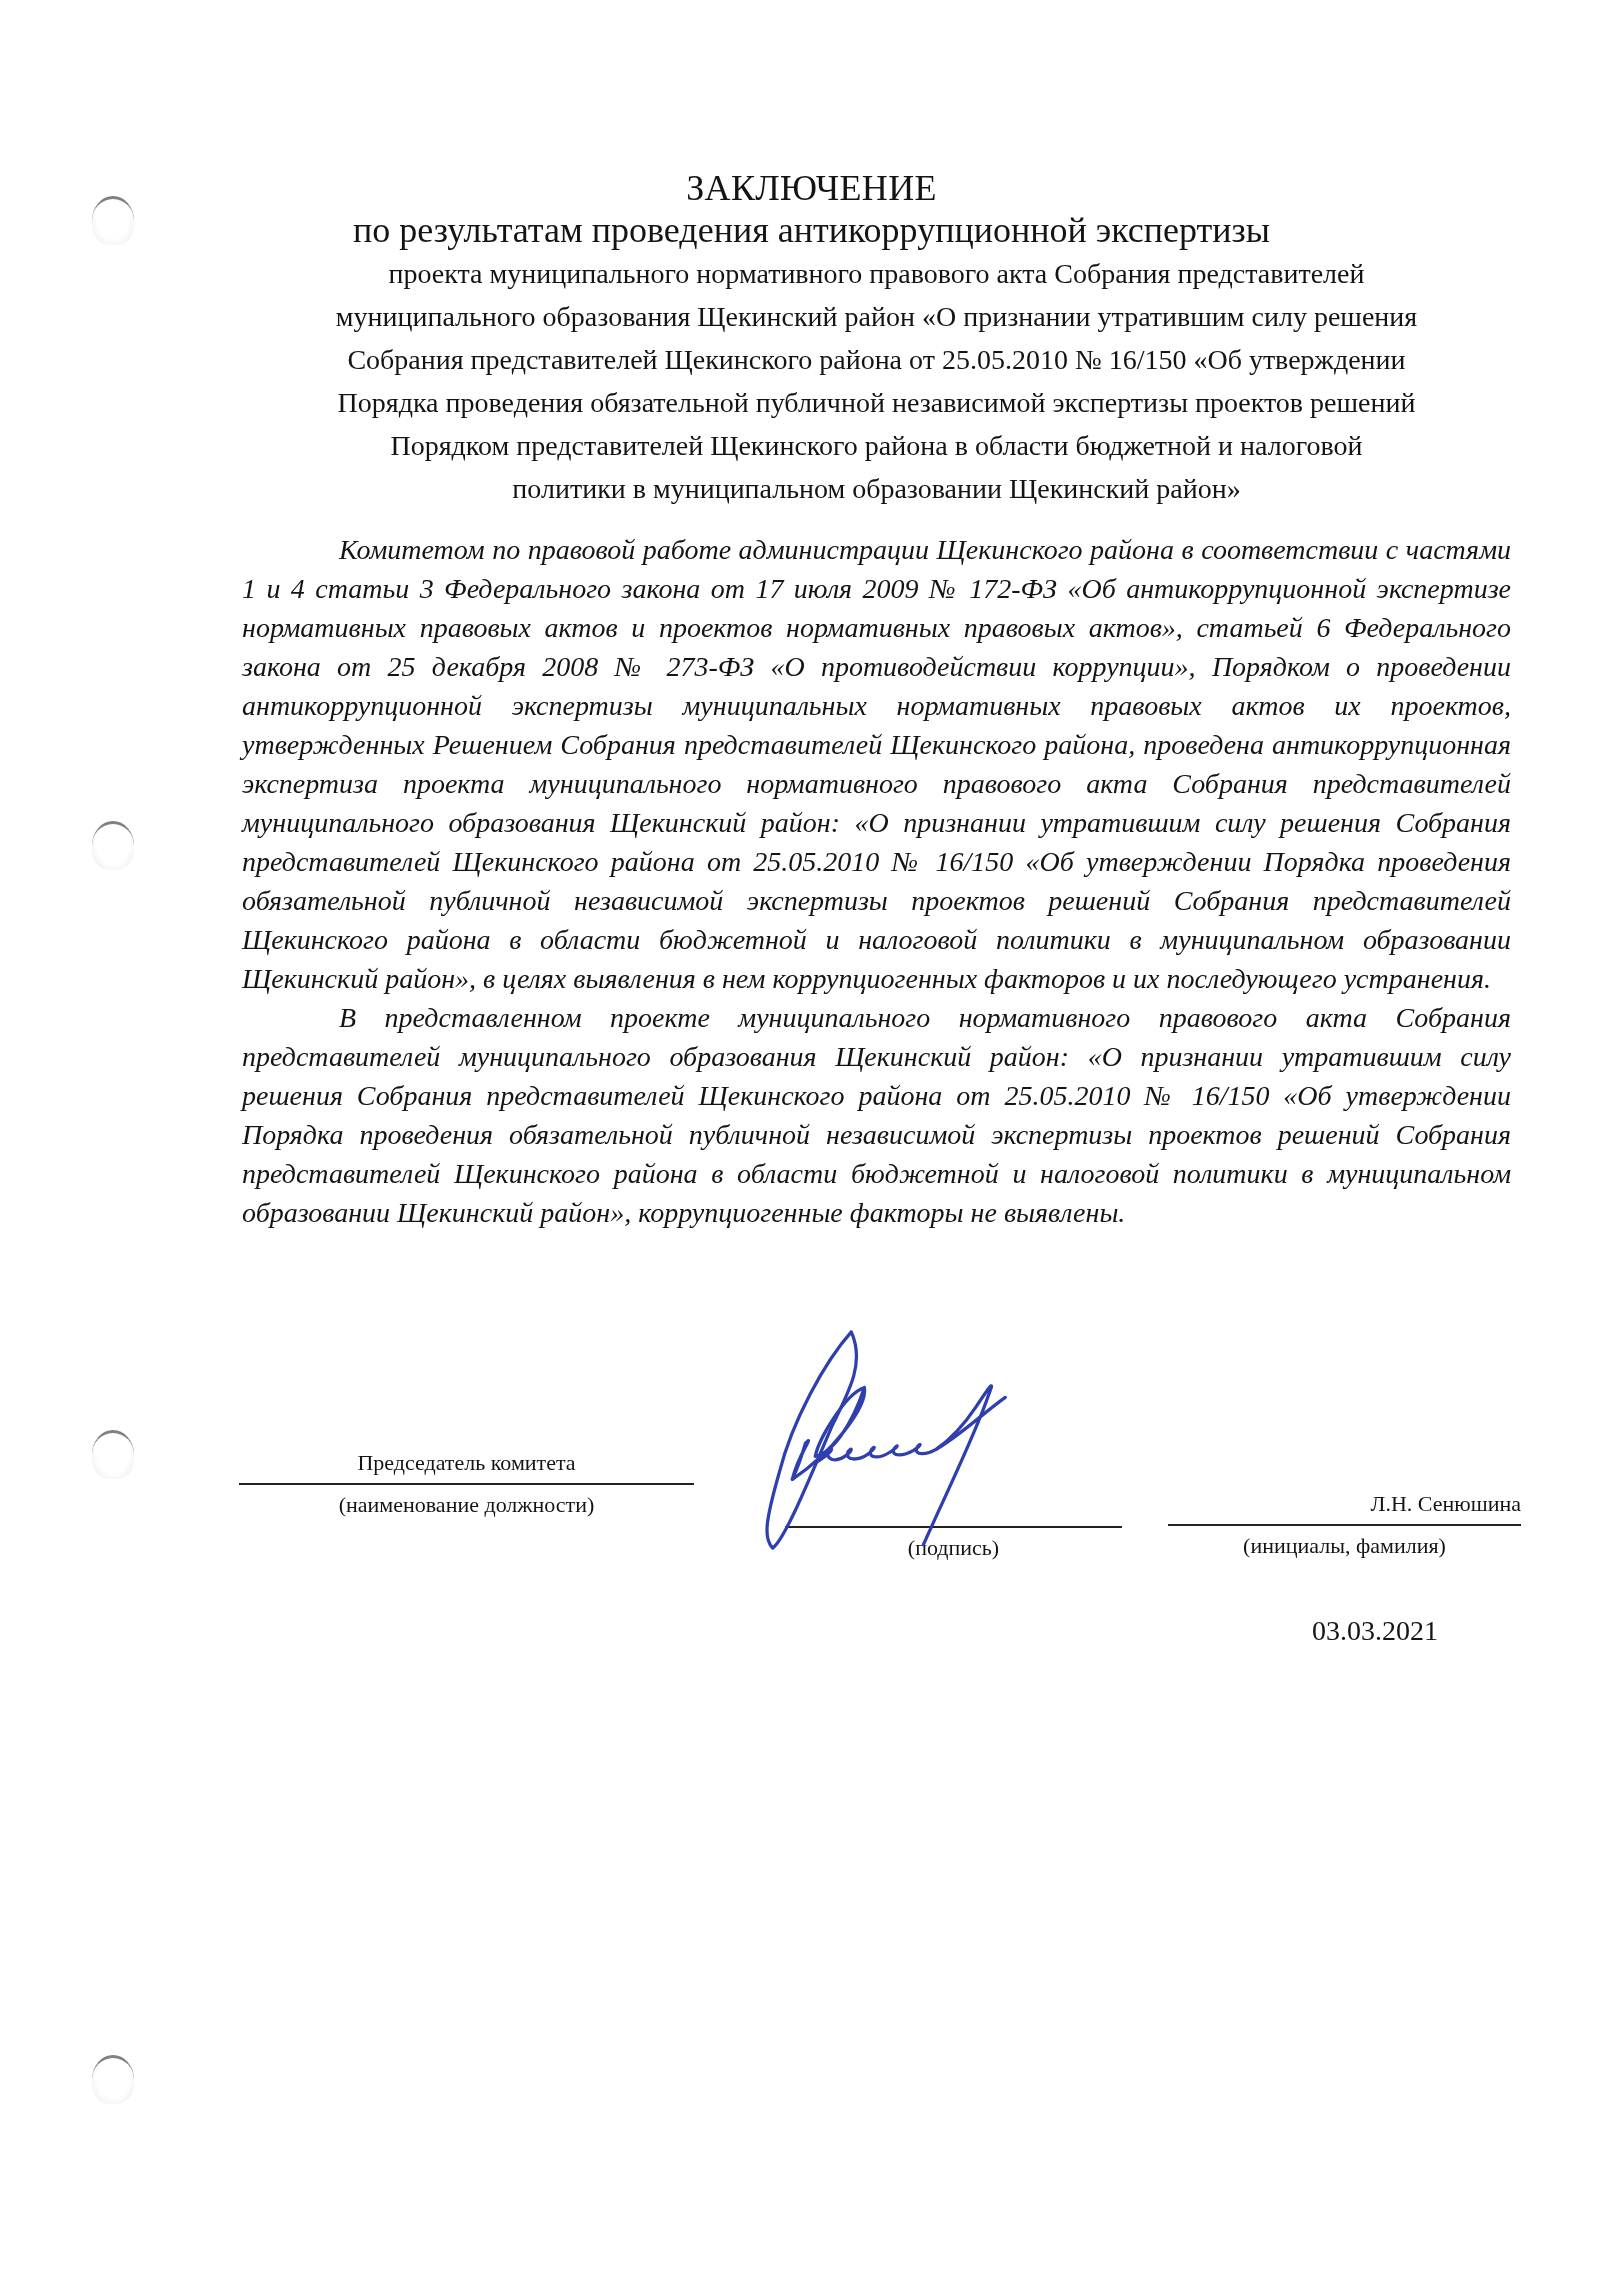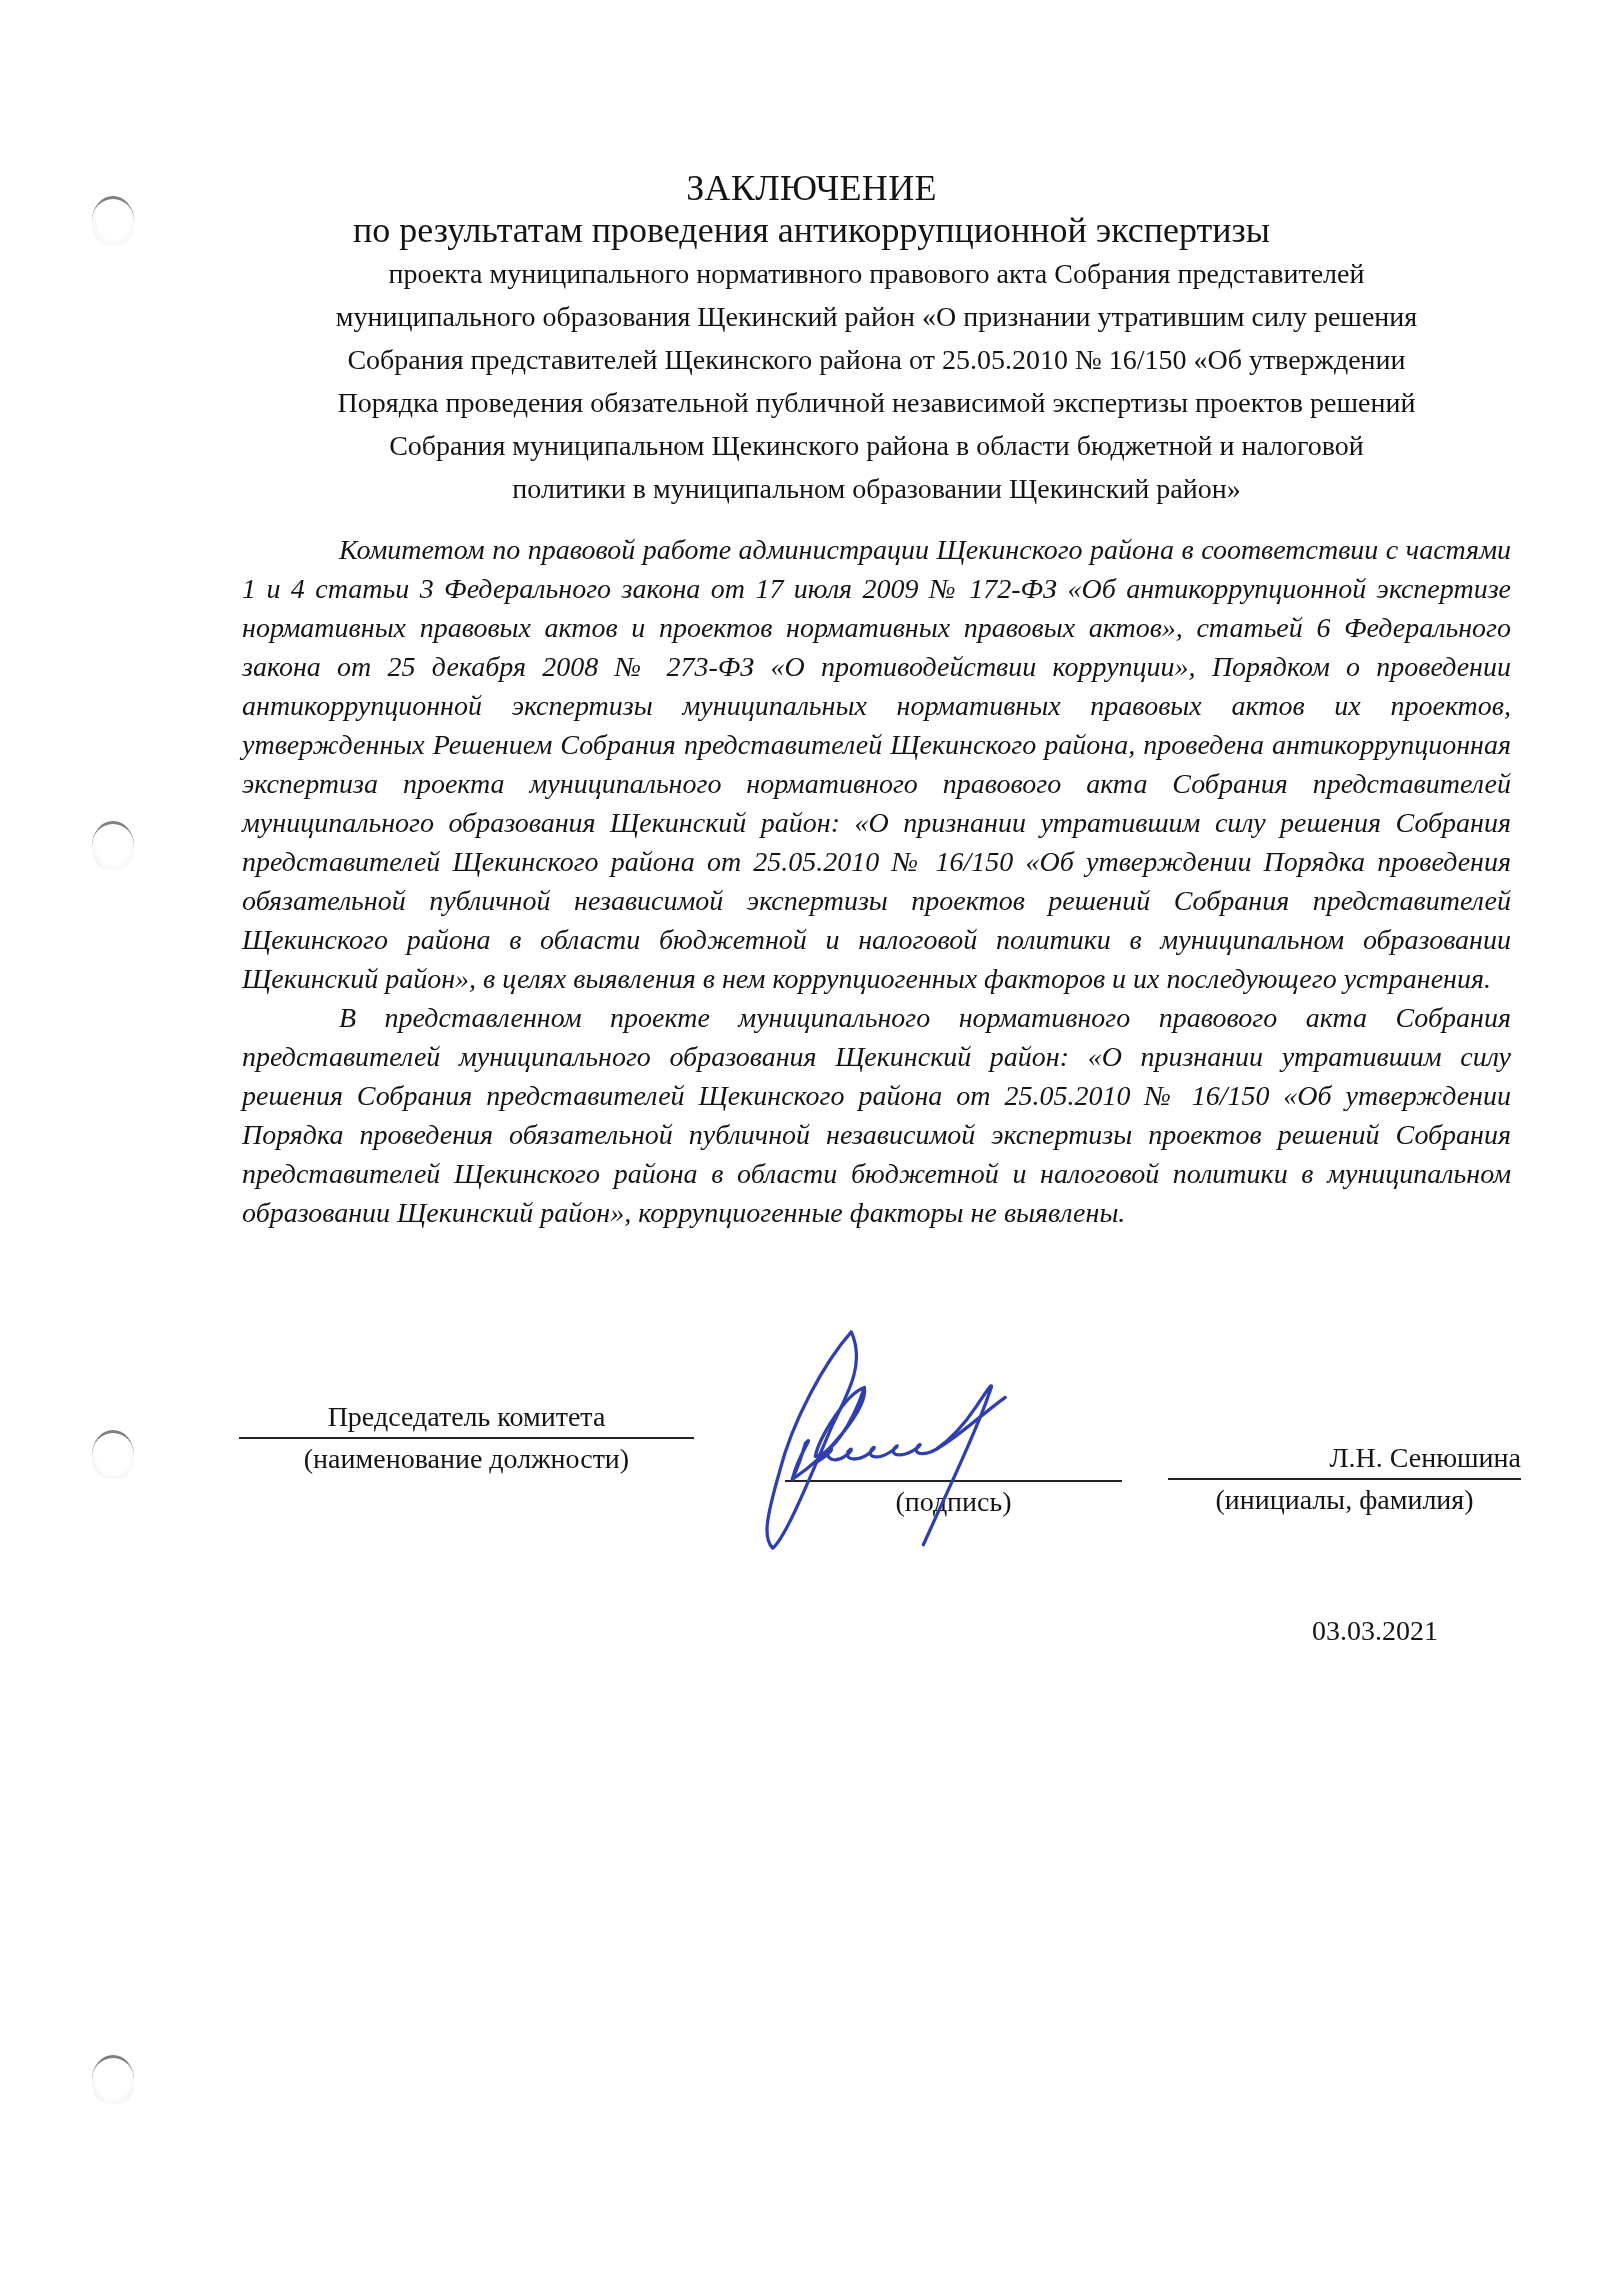--- a/index.html
+++ b/index.html
@@ -11,21 +11,21 @@
       background: radial-gradient(ellipse at 50% 40%, #ffffff 55%, #e6e6e6 100%); opacity: .85; }
     .title { position: absolute; left: 0; width: 1623px; text-align: center; font-size: 36px; line-height: 43px; }
     .title.main { top: 167px; letter-spacing: 0.3px; }
     .title.sub { top: 209px; }
     .head-block { position: absolute; top: 252px; left: 242px; width: 1269px; text-align: center;
       font-size: 28px; line-height: 43px; }
     .body-block { position: absolute; top: 530px; left: 242px; width: 1269px; font-size: 28px;
       line-height: 39px; text-align: justify; }
     .body-block p { margin: 0; text-indent: 97px; font-style: italic; }
     .sig-row { position: absolute; top: 1397px; left: 239px; width: 1283px; height: 131px; }
-    .sig-col { position: absolute; text-align: center; font-size: 28px; line-height: 39px; }
+    .sig-col { position: absolute; text-align: center; font-size: 22px; line-height: 39px; margin-top: 46px; }
     .sig-col .line { border-top: 2px solid #222; margin-top: 1.3px; }
     .col-pos { left: 0; width: 455px; }
     .col-sign { left: 546px; width: 337px; top: 82px; }
     .col-name { left: 929px; width: 353px; top: 41px; }
     .col-name .value { text-align: right; }
     .signature { position: absolute; left: 753px; top: 1322px; width: 308px; height: 249px; }
     .date { position: absolute; top: 1615px; left: 1312px; font-size: 28px; }
     .footer { position: absolute; top: 2091px; left: 250px; font-size: 22px; line-height: 31px; }
   </style>
 </head>
@@ -39,21 +39,21 @@
   <div class="punch" style="top:2055px"></div>
 
   <div class="title main">ЗАКЛЮЧЕНИЕ</div>
   <div class="title sub">по результатам проведения антикоррупционной экспертизы</div>
 
   <div class="head-block">
     <div>проекта муниципального нормативного правового акта Собрания представителей</div>
     <div>муниципального образования Щекинский район «О признании утратившим силу решения</div>
     <div>Собрания представителей Щекинского района от 25.05.2010 № 16/150 «Об утверждении</div>
     <div>Порядка проведения обязательной публичной независимой экспертизы проектов решений</div>
-    <div>Собрания муниципальном Щекинского района в области бюджетной и налоговой</div>
+    <div>Порядком представителей Щекинского района в области бюджетной и налоговой</div>
     <div>политики в муниципальном образовании Щекинский район»</div>
   </div>
 
   <div class="body-block">
     <p>Комитетом по правовой работе администрации Щекинского района в соответствии с частями 1 и 4 статьи 3 Федерального закона от 17 июля 2009 № 172-ФЗ «Об антикоррупционной экспертизе нормативных правовых актов и проектов нормативных правовых актов», статьей 6 Федерального закона от 25 декабря 2008 № 273-ФЗ «О противодействии коррупции», Порядком о проведении антикоррупционной экспертизы муниципальных нормативных правовых актов их проектов, утвержденных Решением Собрания представителей Щекинского района, проведена антикоррупционная экспертиза проекта муниципального нормативного правового акта Собрания представителей муниципального образования Щекинский район: «О признании утратившим силу решения Собрания представителей Щекинского района от 25.05.2010 № 16/150 «Об утверждении Порядка проведения обязательной публичной независимой экспертизы проектов решений Собрания представителей Щекинского района в области бюджетной и налоговой политики в муниципальном образовании Щекинский район», в целях выявления в нем коррупциогенных факторов и их последующего устранения.</p>
     <p>В представленном проекте муниципального нормативного правового акта Собрания представителей муниципального образования Щекинский район: «О признании утратившим силу решения Собрания представителей Щекинского района от 25.05.2010 № 16/150 «Об утверждении Порядка проведения обязательной публичной независимой экспертизы проектов решений Собрания представителей Щекинского района в области бюджетной и налоговой политики в муниципальном образовании Щекинский район», коррупциогенные факторы не выявлены.</p>
   </div>
 
   <div class="sig-row">
     <div class="sig-col col-pos">

